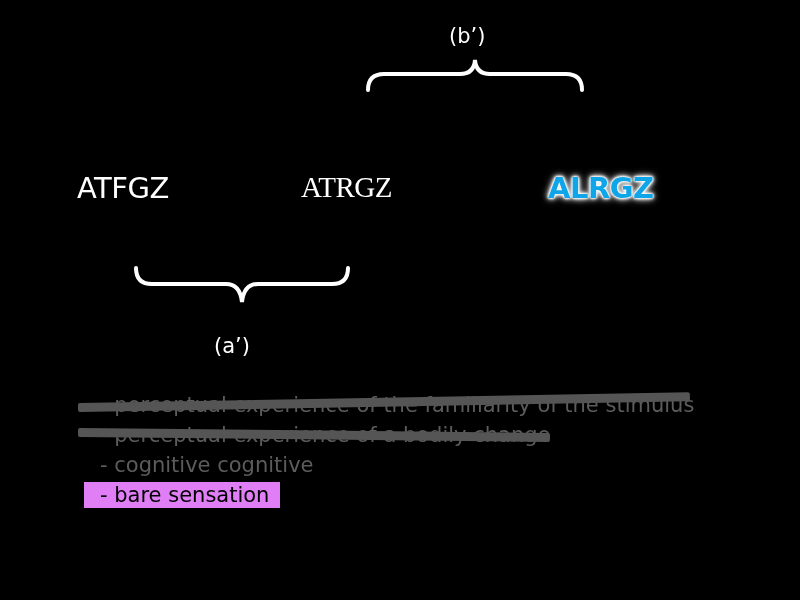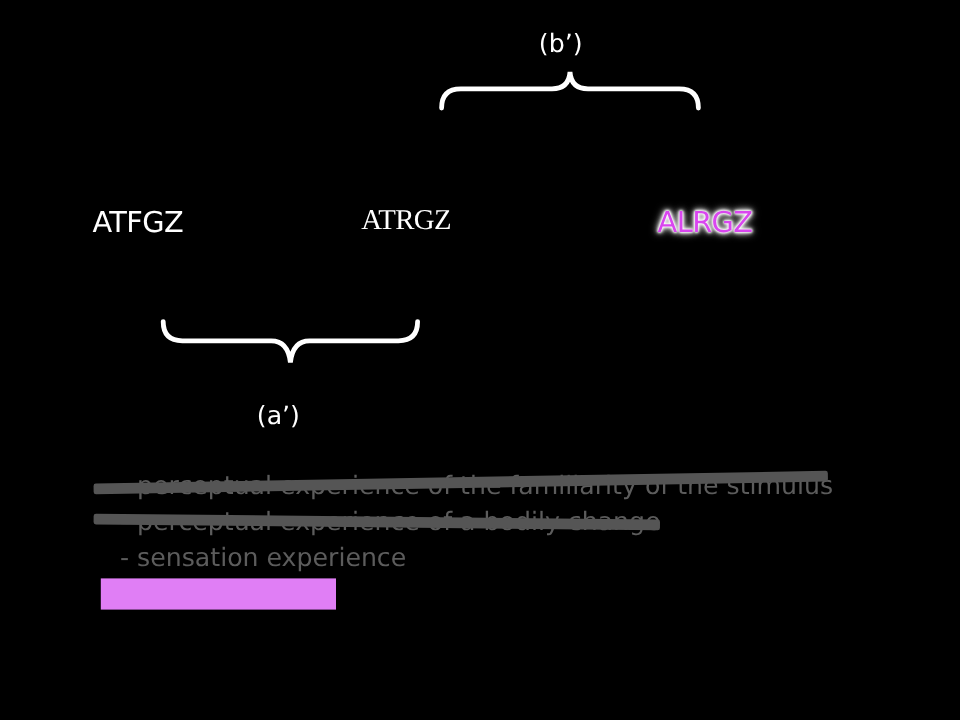--- a/index.html
+++ b/index.html
@@ -1,19 +1,19 @@
 <!DOCTYPE html>
 <html><head>
 <meta charset="utf-8">
 <style>
   html, body { margin:0; padding:0; }
   body { width:800px; height:600px; background:#000; position:relative; overflow:hidden;
          font-family:"DejaVu Sans", sans-serif; color:#fff; }
-  .word { position:absolute; font-size:24px; color:#fff; letter-spacing:-0.5px; }
-  .word.glow { color:#d946ef; font-weight:normal;
+  .word { position:absolute; font-size:29px; color:#fff; letter-spacing:-0.5px; }
+  .word.glow { color:#0ea5e9; font-weight:bold;
      text-shadow: 0 0 2px #fff, 0 0 2px #fff, 0 0 3px #fff, 0 0 4px #fff, 0 0 6px #fff, 0 0 8px #ddd; }
   .label { position:absolute; font-size:21px; color:#fff; }
   svg.brace { position:absolute; }
   .list { position:absolute; left:100px; top:390px; font-size:21px; color:#5c5c5c; }
   .item { position:relative; height:30px; line-height:30px; white-space:nowrap; }
   .strike { position:absolute; height:9px; background:#555; border-radius:2px; }
   .highlight { position:absolute; left:84px; top:482px; width:196px; height:26px; background:#e07ef5; }
   .item.hl { color:#000; }
 </style>
 </head>
@@ -31,17 +31,18 @@
 <svg class="brace" width="230" height="45" style="left:128px; top:264px;">
   <path d="M8 4 Q8 20 24 20 L98 20 Q112 20 114 38 Q116 20 130 20 L204 20 Q220 20 220 4" fill="none" stroke="#fff" stroke-width="4" stroke-linecap="round"></path>
 </svg>
 <div class="label" style="left:214px; top:334px;">(a’)</div>
 
 <div class="highlight"></div>
 
 <div class="list">
   <div class="item">- perceptual experience of the familiarity of the stimulus</div>
   <div class="item">- perceptual experience of a bodily change</div>
-  <div class="item">- sensation experience</div>
+  <div class="item">- cognitive cognitive</div>
+  <div class="item hl">- bare sensation</div>
 </div>
 
 <div class="strike" style="left:78px; top:403px; width:612px; transform:rotate(-1deg); transform-origin:left center;"></div>
 <div class="strike" style="left:78px; top:428px; width:472px; transform:rotate(0.6deg); transform-origin:left center;"></div>
 
 </body></html>

